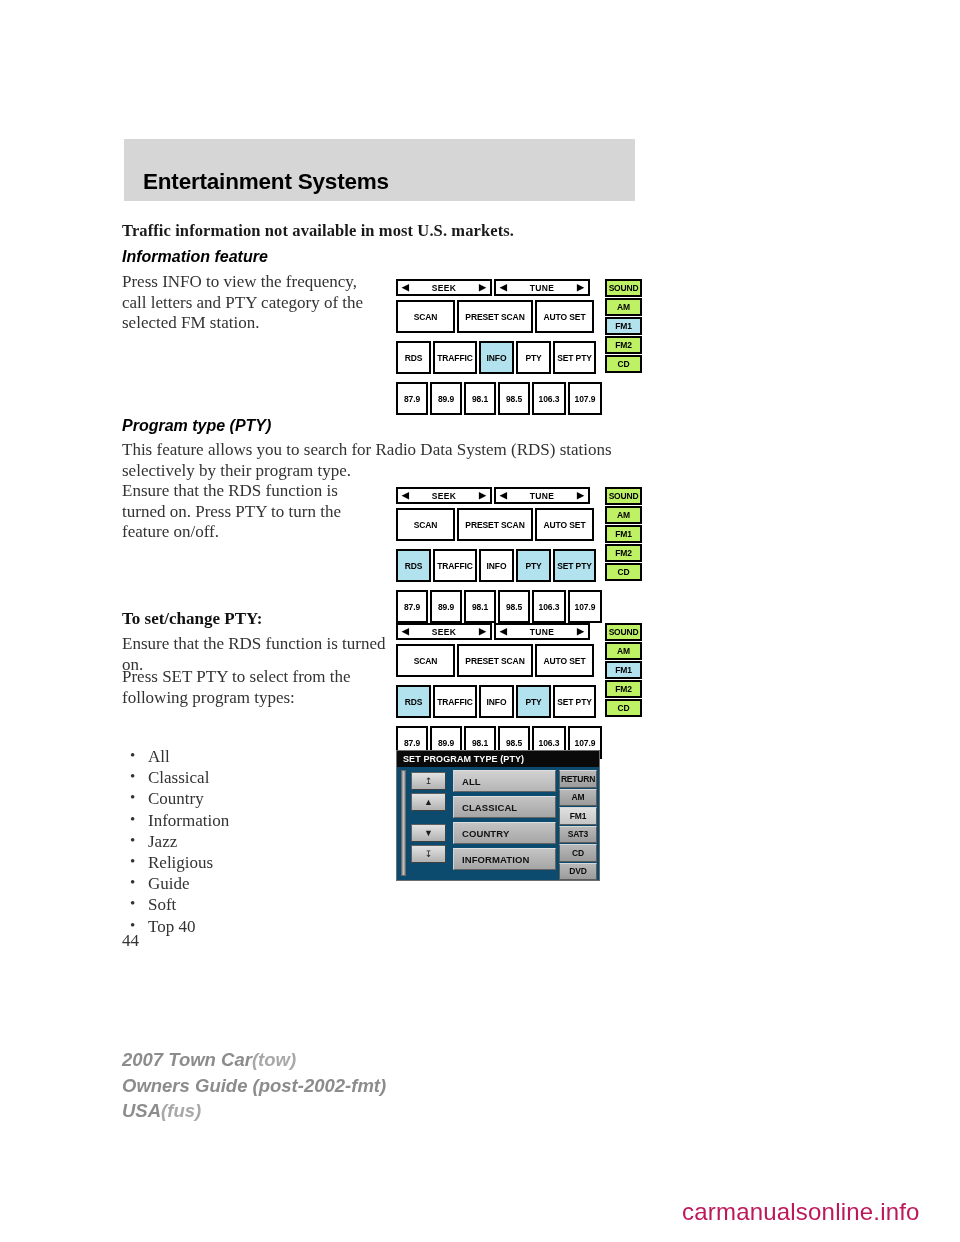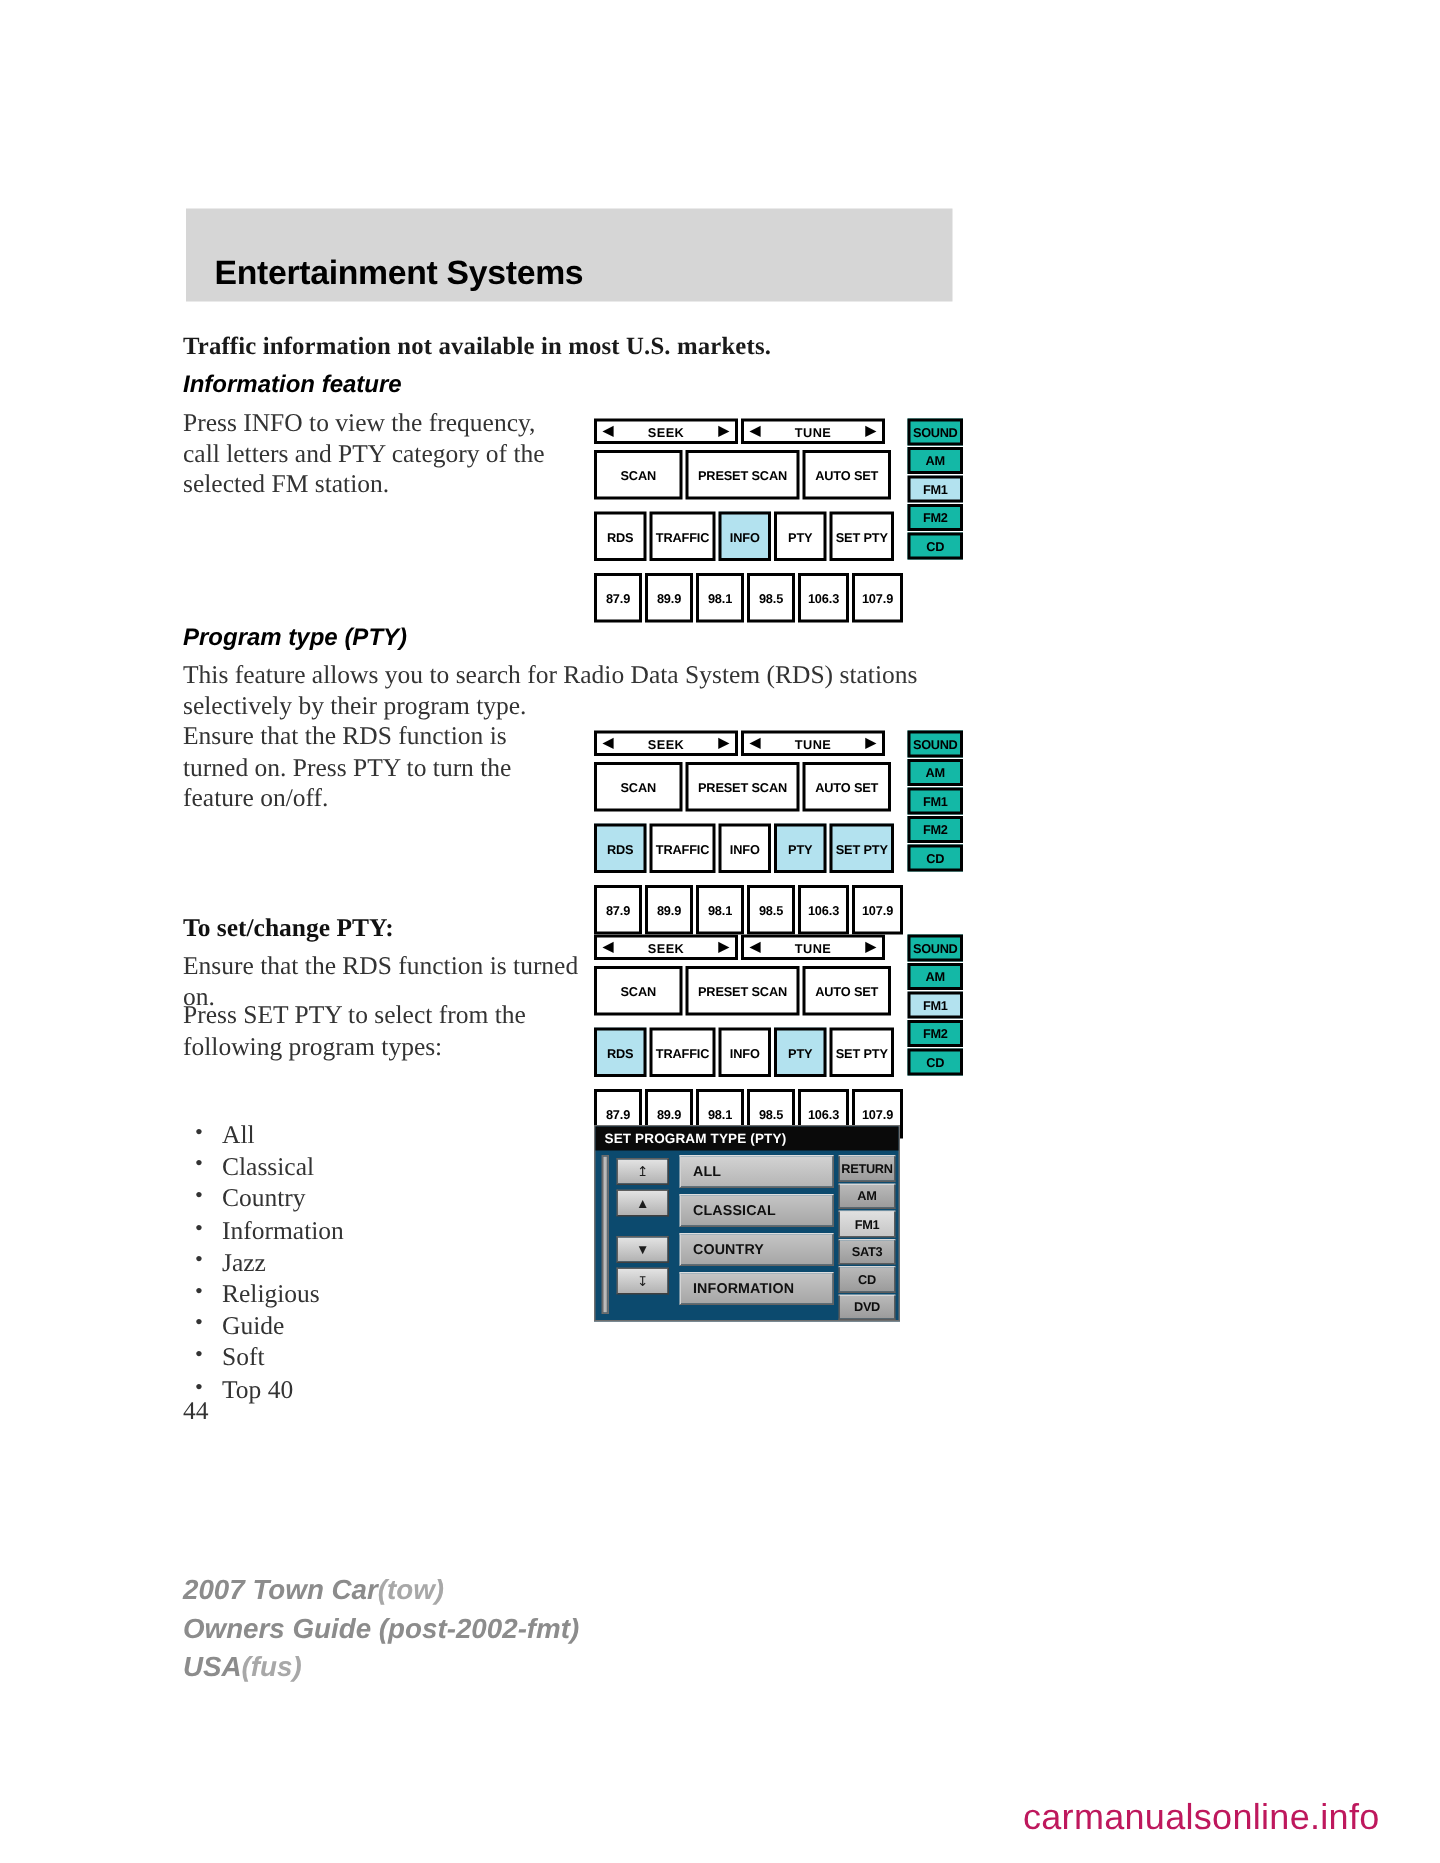--- a/index.html
+++ b/index.html
@@ -163,21 +163,21 @@
   .arrowbar .tri { font-size: 9px; line-height: 1; }
   .arrowbar .lbl { flex: 1; text-align: center; letter-spacing: 0.3px; }
 
   .rp-right {
     display: flex;
     flex-direction: column;
     gap: 1px;
   }
   .sbtn {
     border: 2px solid #000;
-    background: #14b8a6;
+    background: #bef264;
     width: 37px;
     height: 18px;
     font-family: "Liberation Sans", sans-serif;
     font-weight: bold;
     font-size: 8.5px;
     color: #000;
     display: flex;
     align-items: center;
     justify-content: center;
     letter-spacing: -0.2px;

